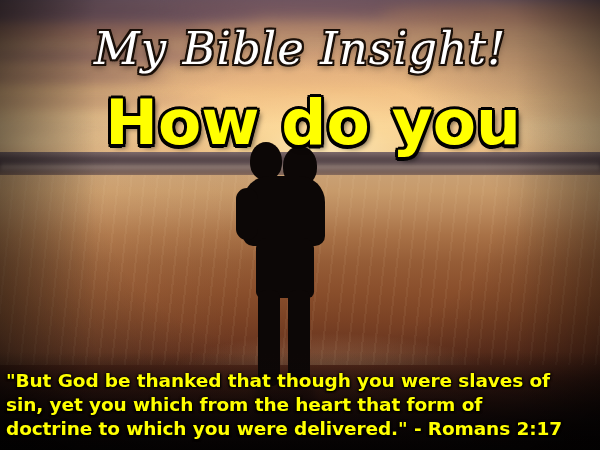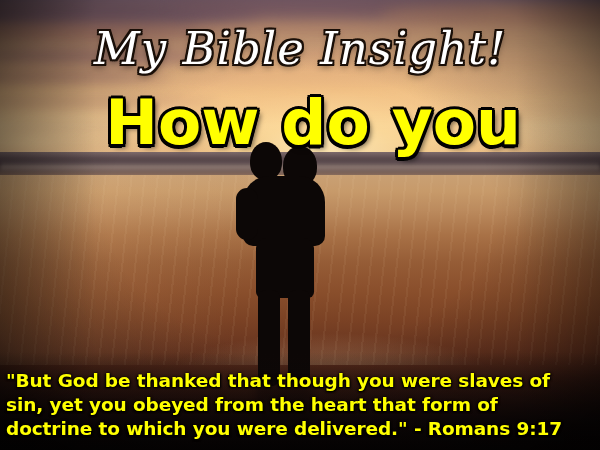--- a/index.html
+++ b/index.html
@@ -235,17 +235,17 @@
 
   <div class="brand">My Bible Insight!</div>
 
   <div class="headline">
     <span class="hl-line">How do you</span>
   </div>
 
 
   <div class="scripture">
     <span class="sc-line">"But God be thanked that though you were slaves of</span>
-    <span class="sc-line">sin, yet you obeyed from the heart that form of</span>
-    <span class="sc-line">doctrine to which you were delivered." - Romans 9:17</span>
+    <span class="sc-line">sin, yet you which from the heart that form of</span>
+    <span class="sc-line">doctrine to which you were delivered." - Romans 2:17</span>
   </div>
 
 </div>
 
 </body></html>

